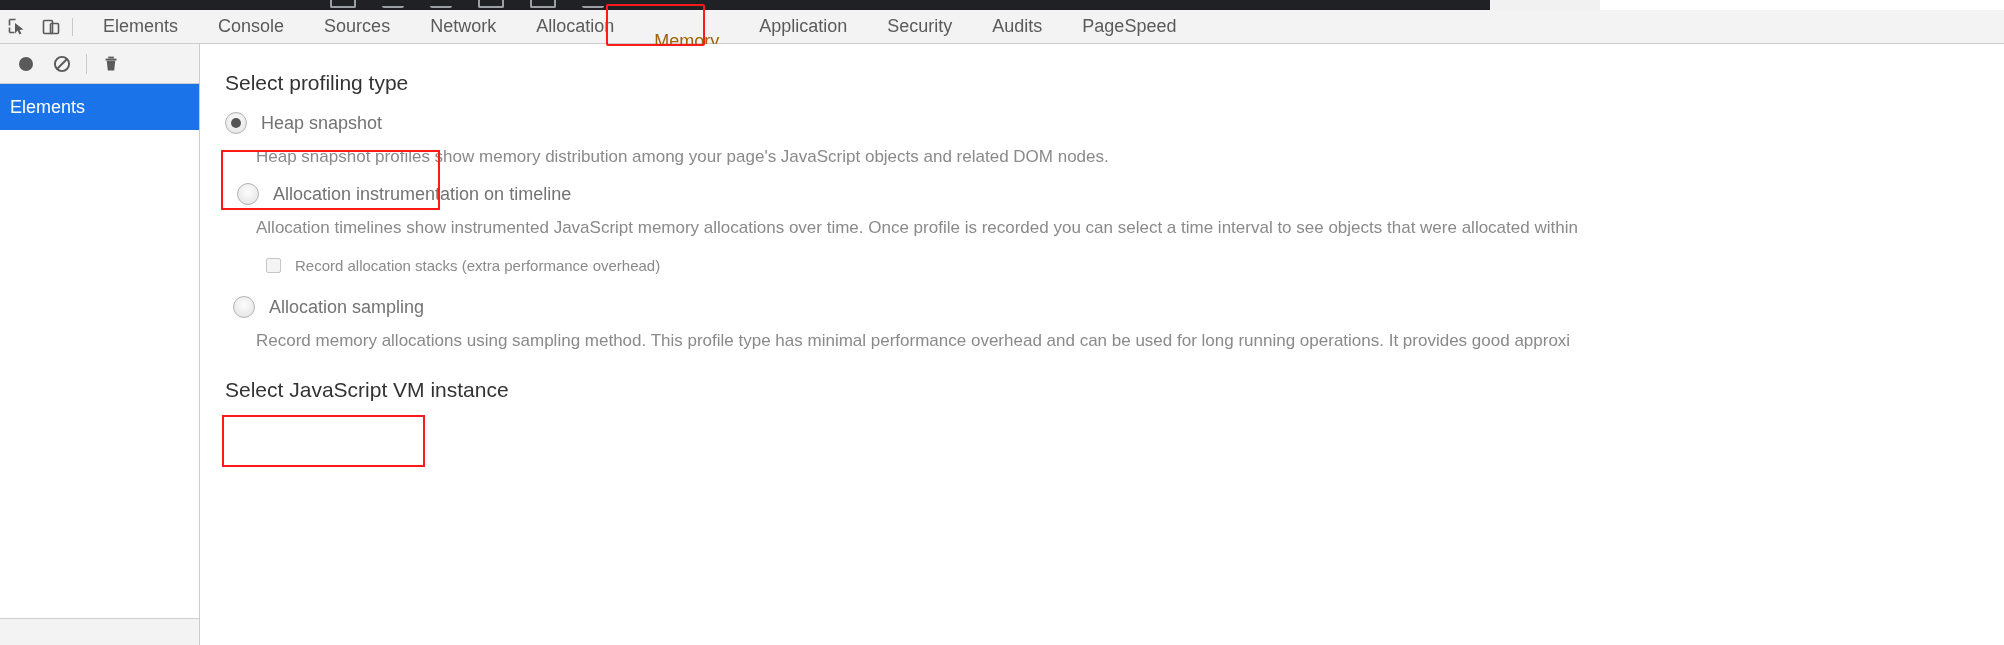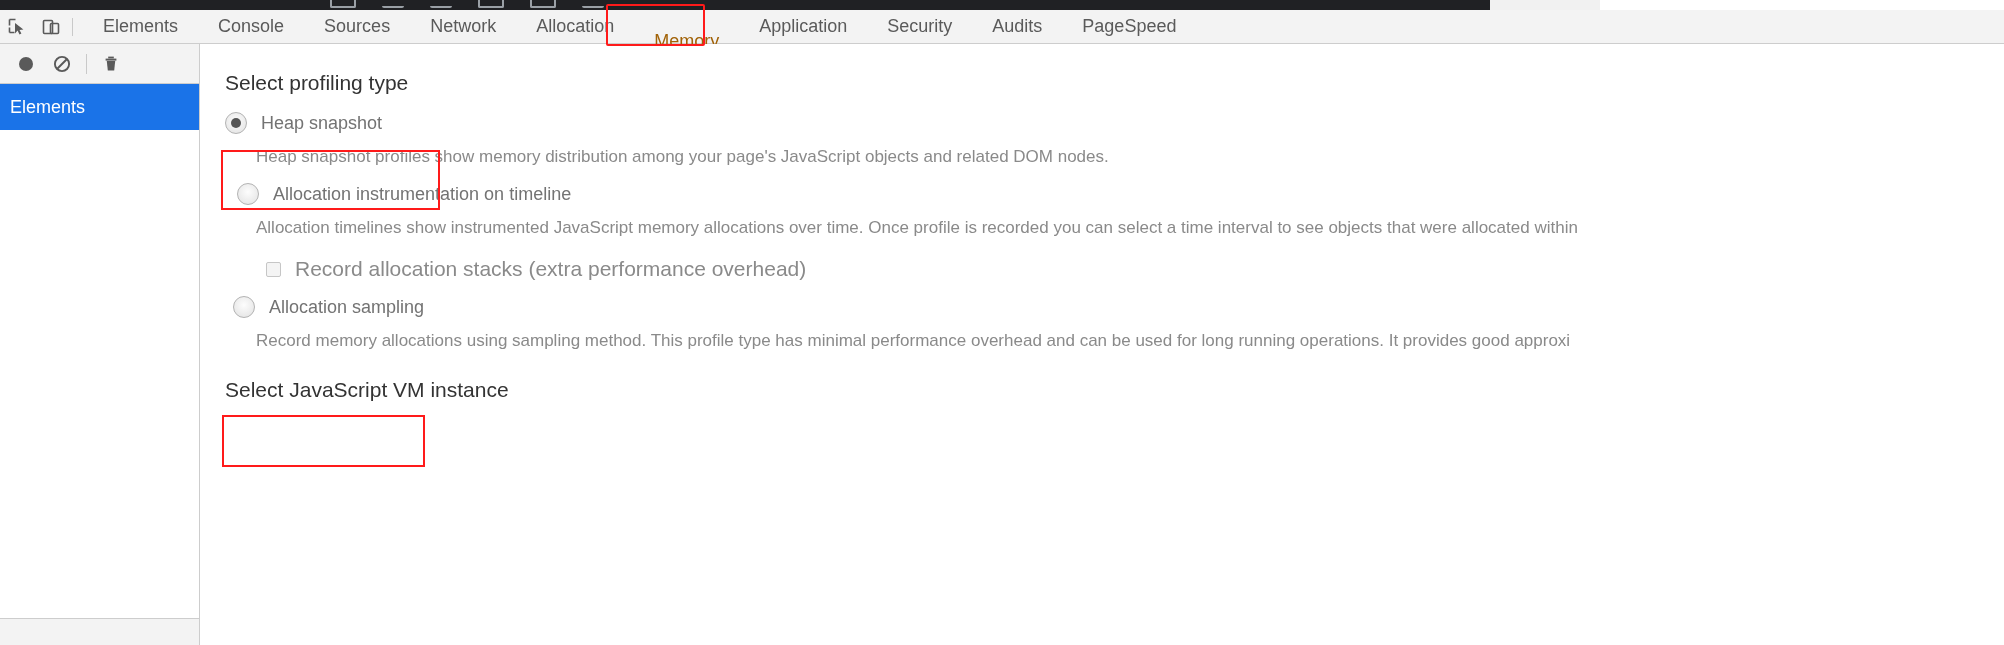--- a/index.html
+++ b/index.html
@@ -248,21 +248,21 @@
   .checkbox-box {
     width: 15px;
     height: 15px;
     border: 1px solid #c6c6c6;
     background: #f4f4f4;
     border-radius: 2px;
     box-sizing: border-box;
     flex: none;
   }
   .checkbox-label {
-    font-size: 21px;
+    font-size: 15px;
     color: #8a8a8a;
   }
 
   
   #vm-instance-row {
     position: absolute;
     left: 24px;
     top: 382px;
     width: 1779px;
     height: 38px;

